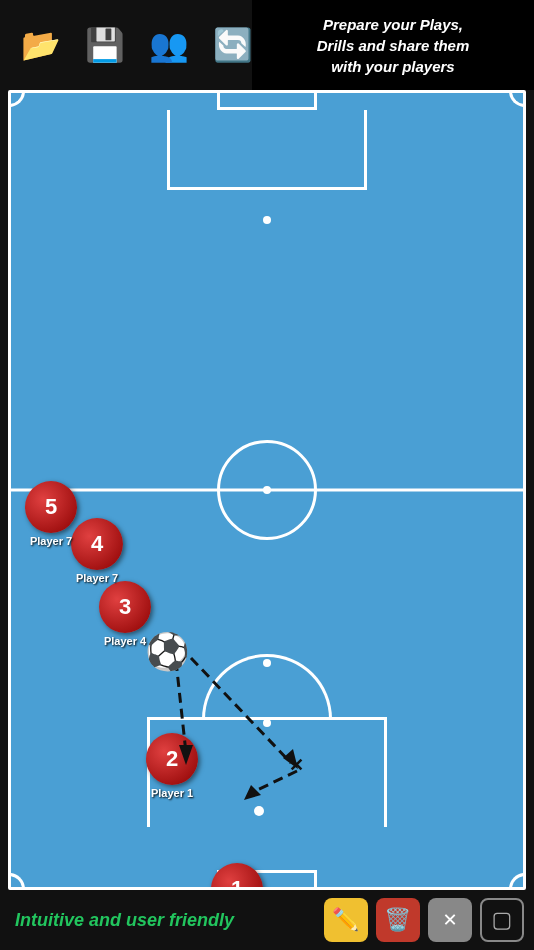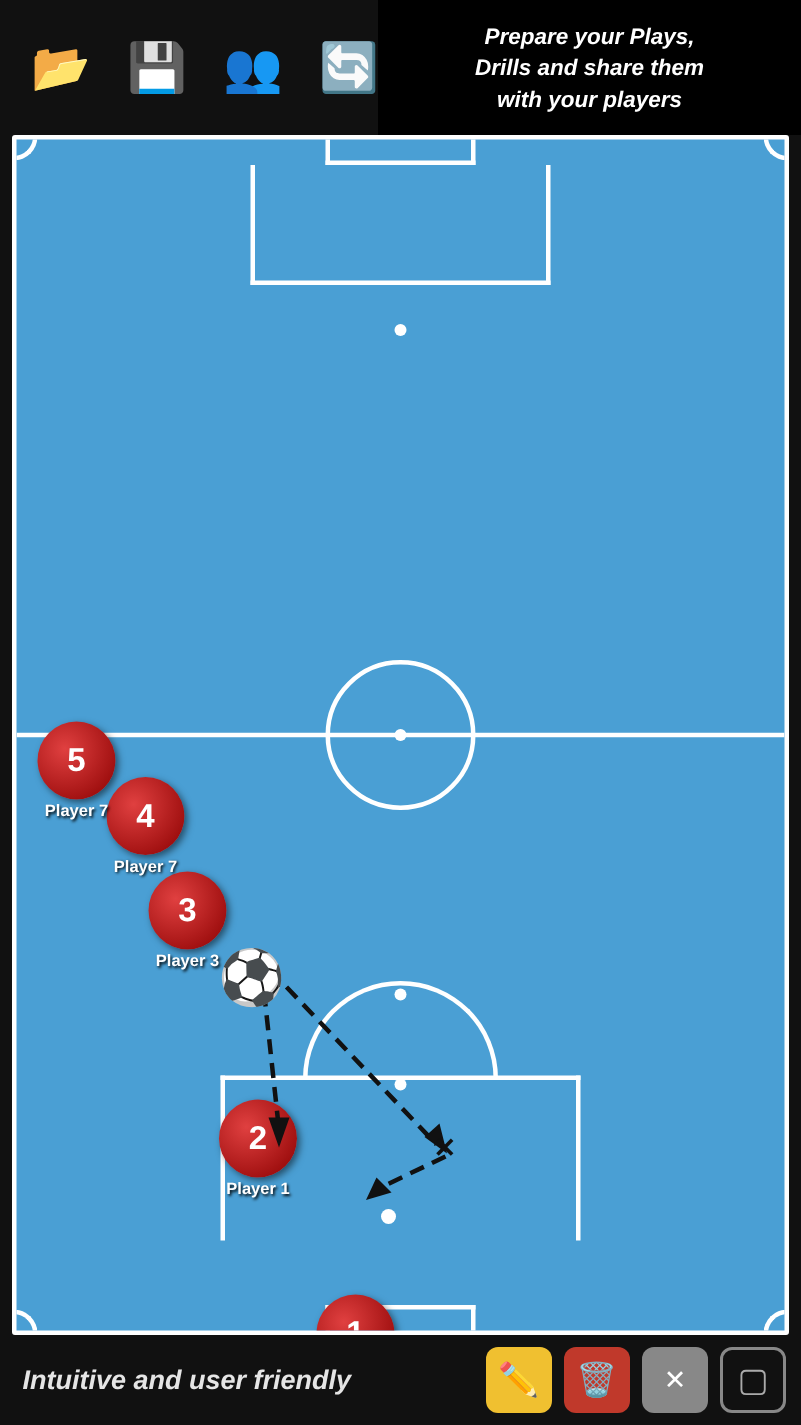--- a/index.html
+++ b/index.html
@@ -271,21 +271,21 @@
       width: 534px;
       height: 60px;
       background: #111;
       display: flex;
       align-items: center;
     }
 
     #bottom-text {
       flex: 1;
       padding-left: 15px;
-      color: #e5e5e5;
+      color: #22c55e;
       font-size: 18px;
       font-weight: bold;
       font-style: italic;
     }
 
     #bottom-icons {
       display: flex;
       align-items: center;
       gap: 8px;
       padding-right: 10px;
@@ -369,21 +369,21 @@
 
     </div>
 
     <div class="player" style="left: 135px; top: 640px;">
       <div class="player-circle">2</div>
       <span class="player-label">Player 1</span>
     </div>
 
     <div class="player" style="left: 88px; top: 488px;">
       <div class="player-circle">3</div>
-      <span class="player-label">Player 3</span>
+      <span class="player-label">Player 4</span>
     </div>
 
     <div class="player" style="left: 60px; top: 425px;">
       <div class="player-circle">4</div>
       <span class="player-label">Player 7</span>
     </div>
 
     <div class="player" style="left: 14px; top: 388px;">
       <div class="player-circle">5</div>
       <span class="player-label">Player 7</span>

